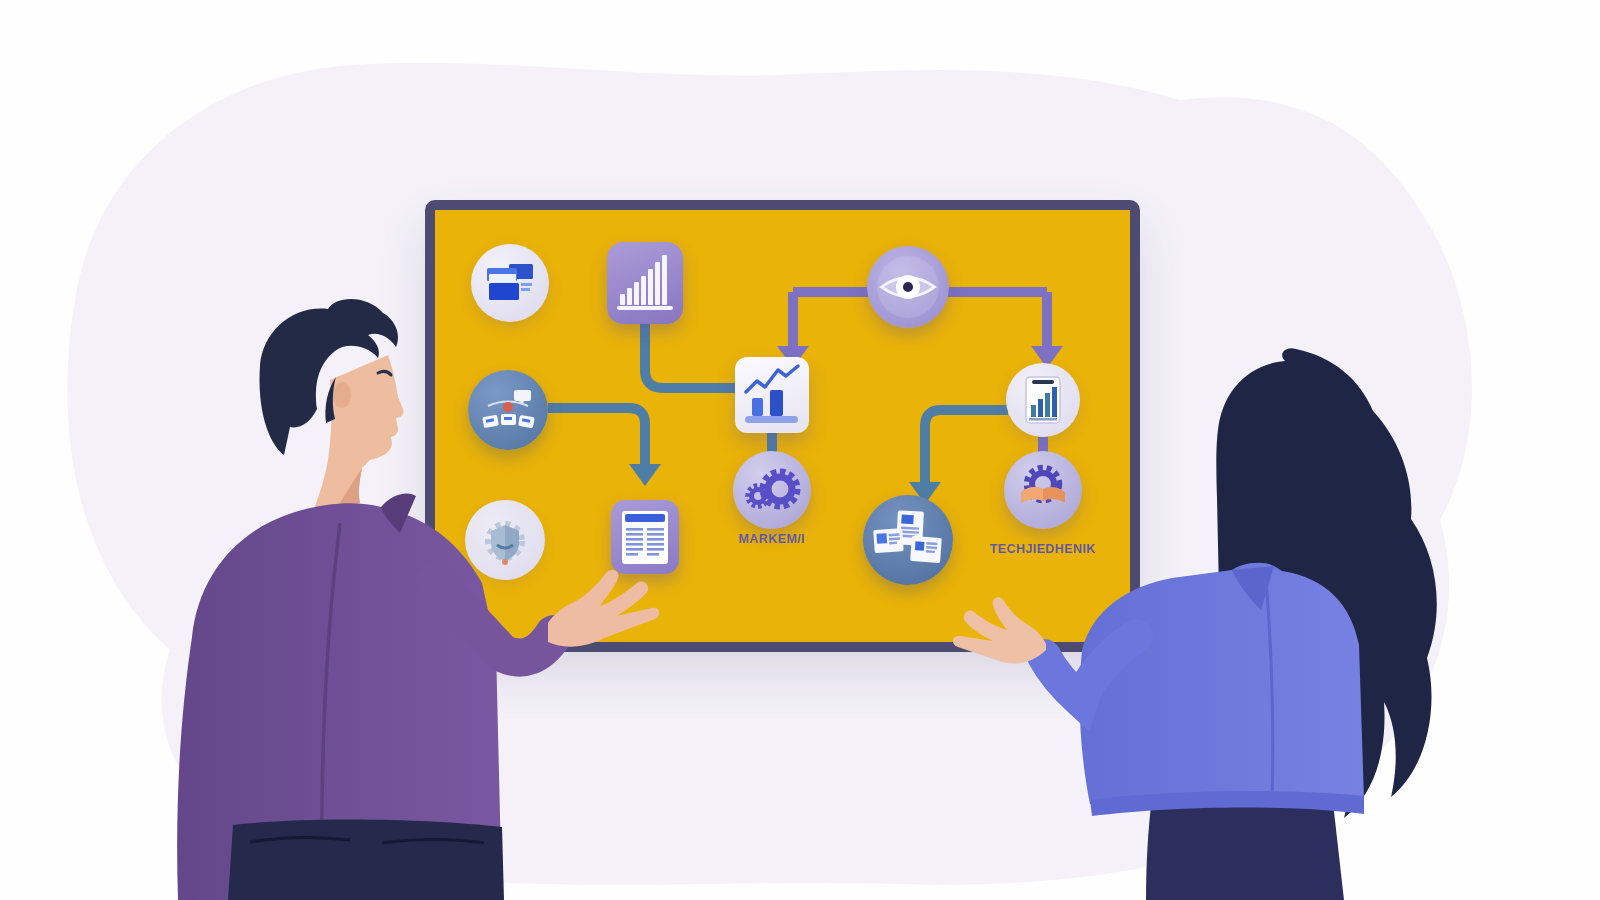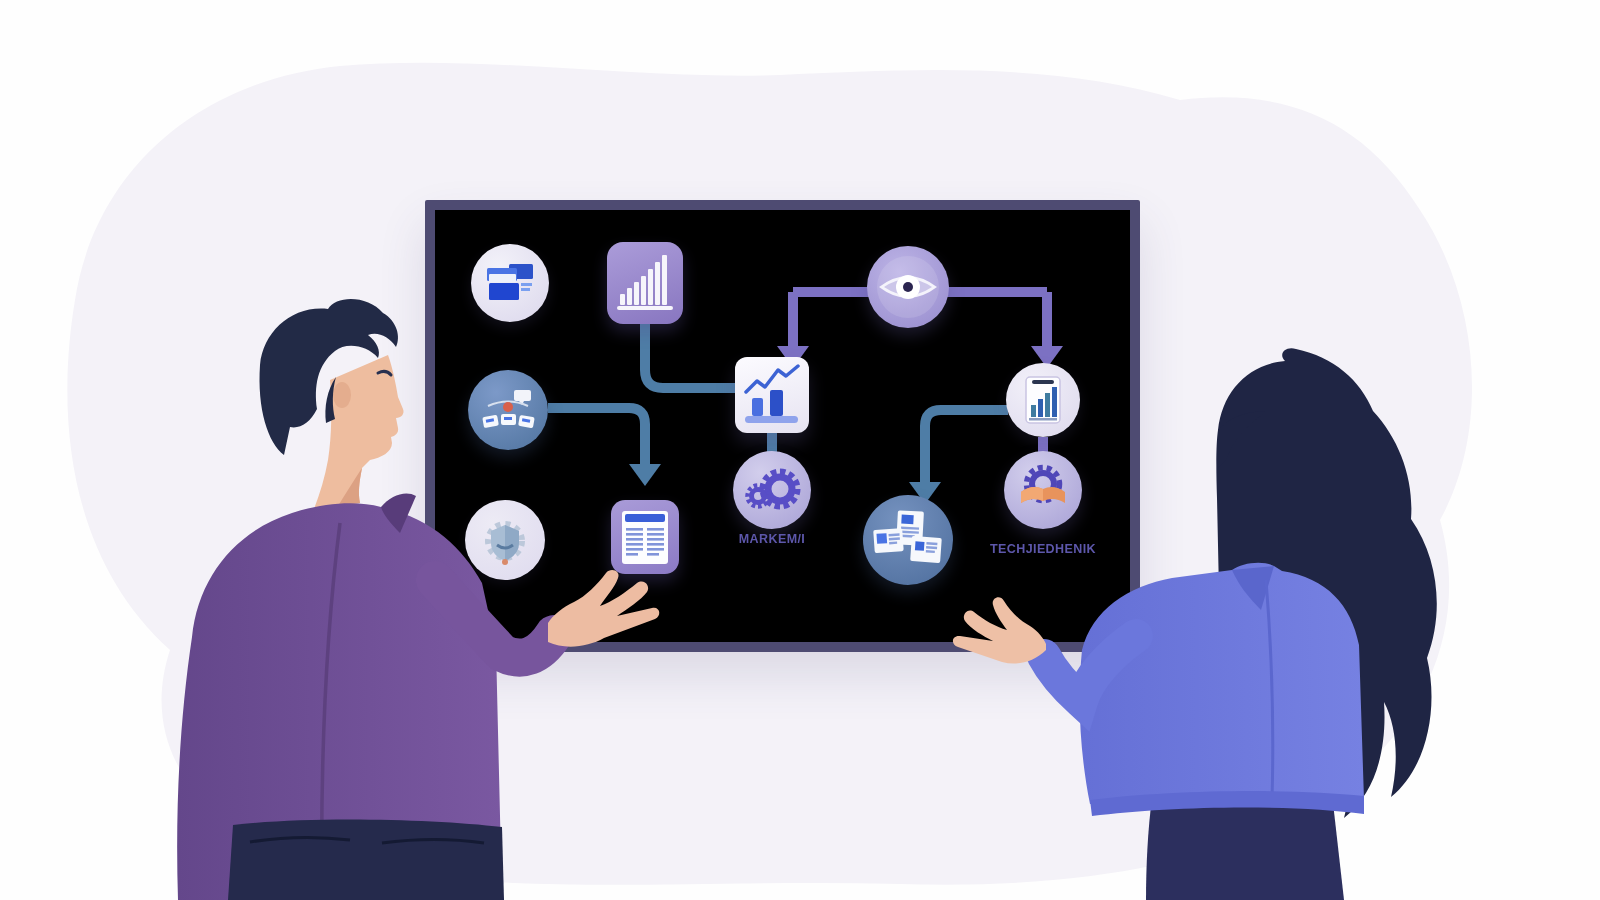--- a/index.html
+++ b/index.html
@@ -1,20 +1,20 @@
 <!DOCTYPE html>
 <html><head>
 <meta charset="utf-8">
 <style>
   html,body{margin:0;padding:0;background:#ffffff;font-family:"Liberation Sans",sans-serif;}
   .stage{position:relative;width:1600px;height:900px;overflow:hidden;background:#fefefe;}
   .blob-svg{position:absolute;left:0;top:0;}
   
   .board{position:absolute;left:425px;top:200px;width:695px;height:432px;
-         border:10px solid #4e4b72;border-radius:2px;background:#000000;
+         border:10px solid #4e4b72;border-radius:10px;background:#eab308;
          box-shadow:0 24px 48px rgba(70,64,110,.14);}
   .connectors{position:absolute;left:0;top:0;}
   .node{position:absolute;display:flex;align-items:center;justify-content:center;}
   .circ{border-radius:50%;}
   .circ-light {background:radial-gradient(circle at 35% 30%, #f3f2f9, #dbd7ec);box-shadow:0 6px 14px rgba(90,84,140,.18);}
   .circ-light2{background:radial-gradient(circle at 35% 30%, #f2f0f9, #ddd9ed);box-shadow:0 6px 14px rgba(90,84,140,.18);}
   .circ-eye   {background:radial-gradient(circle at 40% 32%, #bdb4e6, #968bcd);box-shadow:0 8px 16px rgba(90,84,140,.30);}
   .circ-steel {background:radial-gradient(circle at 35% 28%, #7c99c8, #4f739e);box-shadow:0 8px 16px rgba(60,80,120,.30);}
   .circ-steel2{background:radial-gradient(circle at 40% 28%, #7592bf, #4d6d9c);box-shadow:0 8px 16px rgba(60,80,120,.30);}
   .circ-lav   {background:radial-gradient(circle at 35% 28%, #d2ceec, #a7a0d5);box-shadow:0 8px 16px rgba(90,84,140,.28);}

